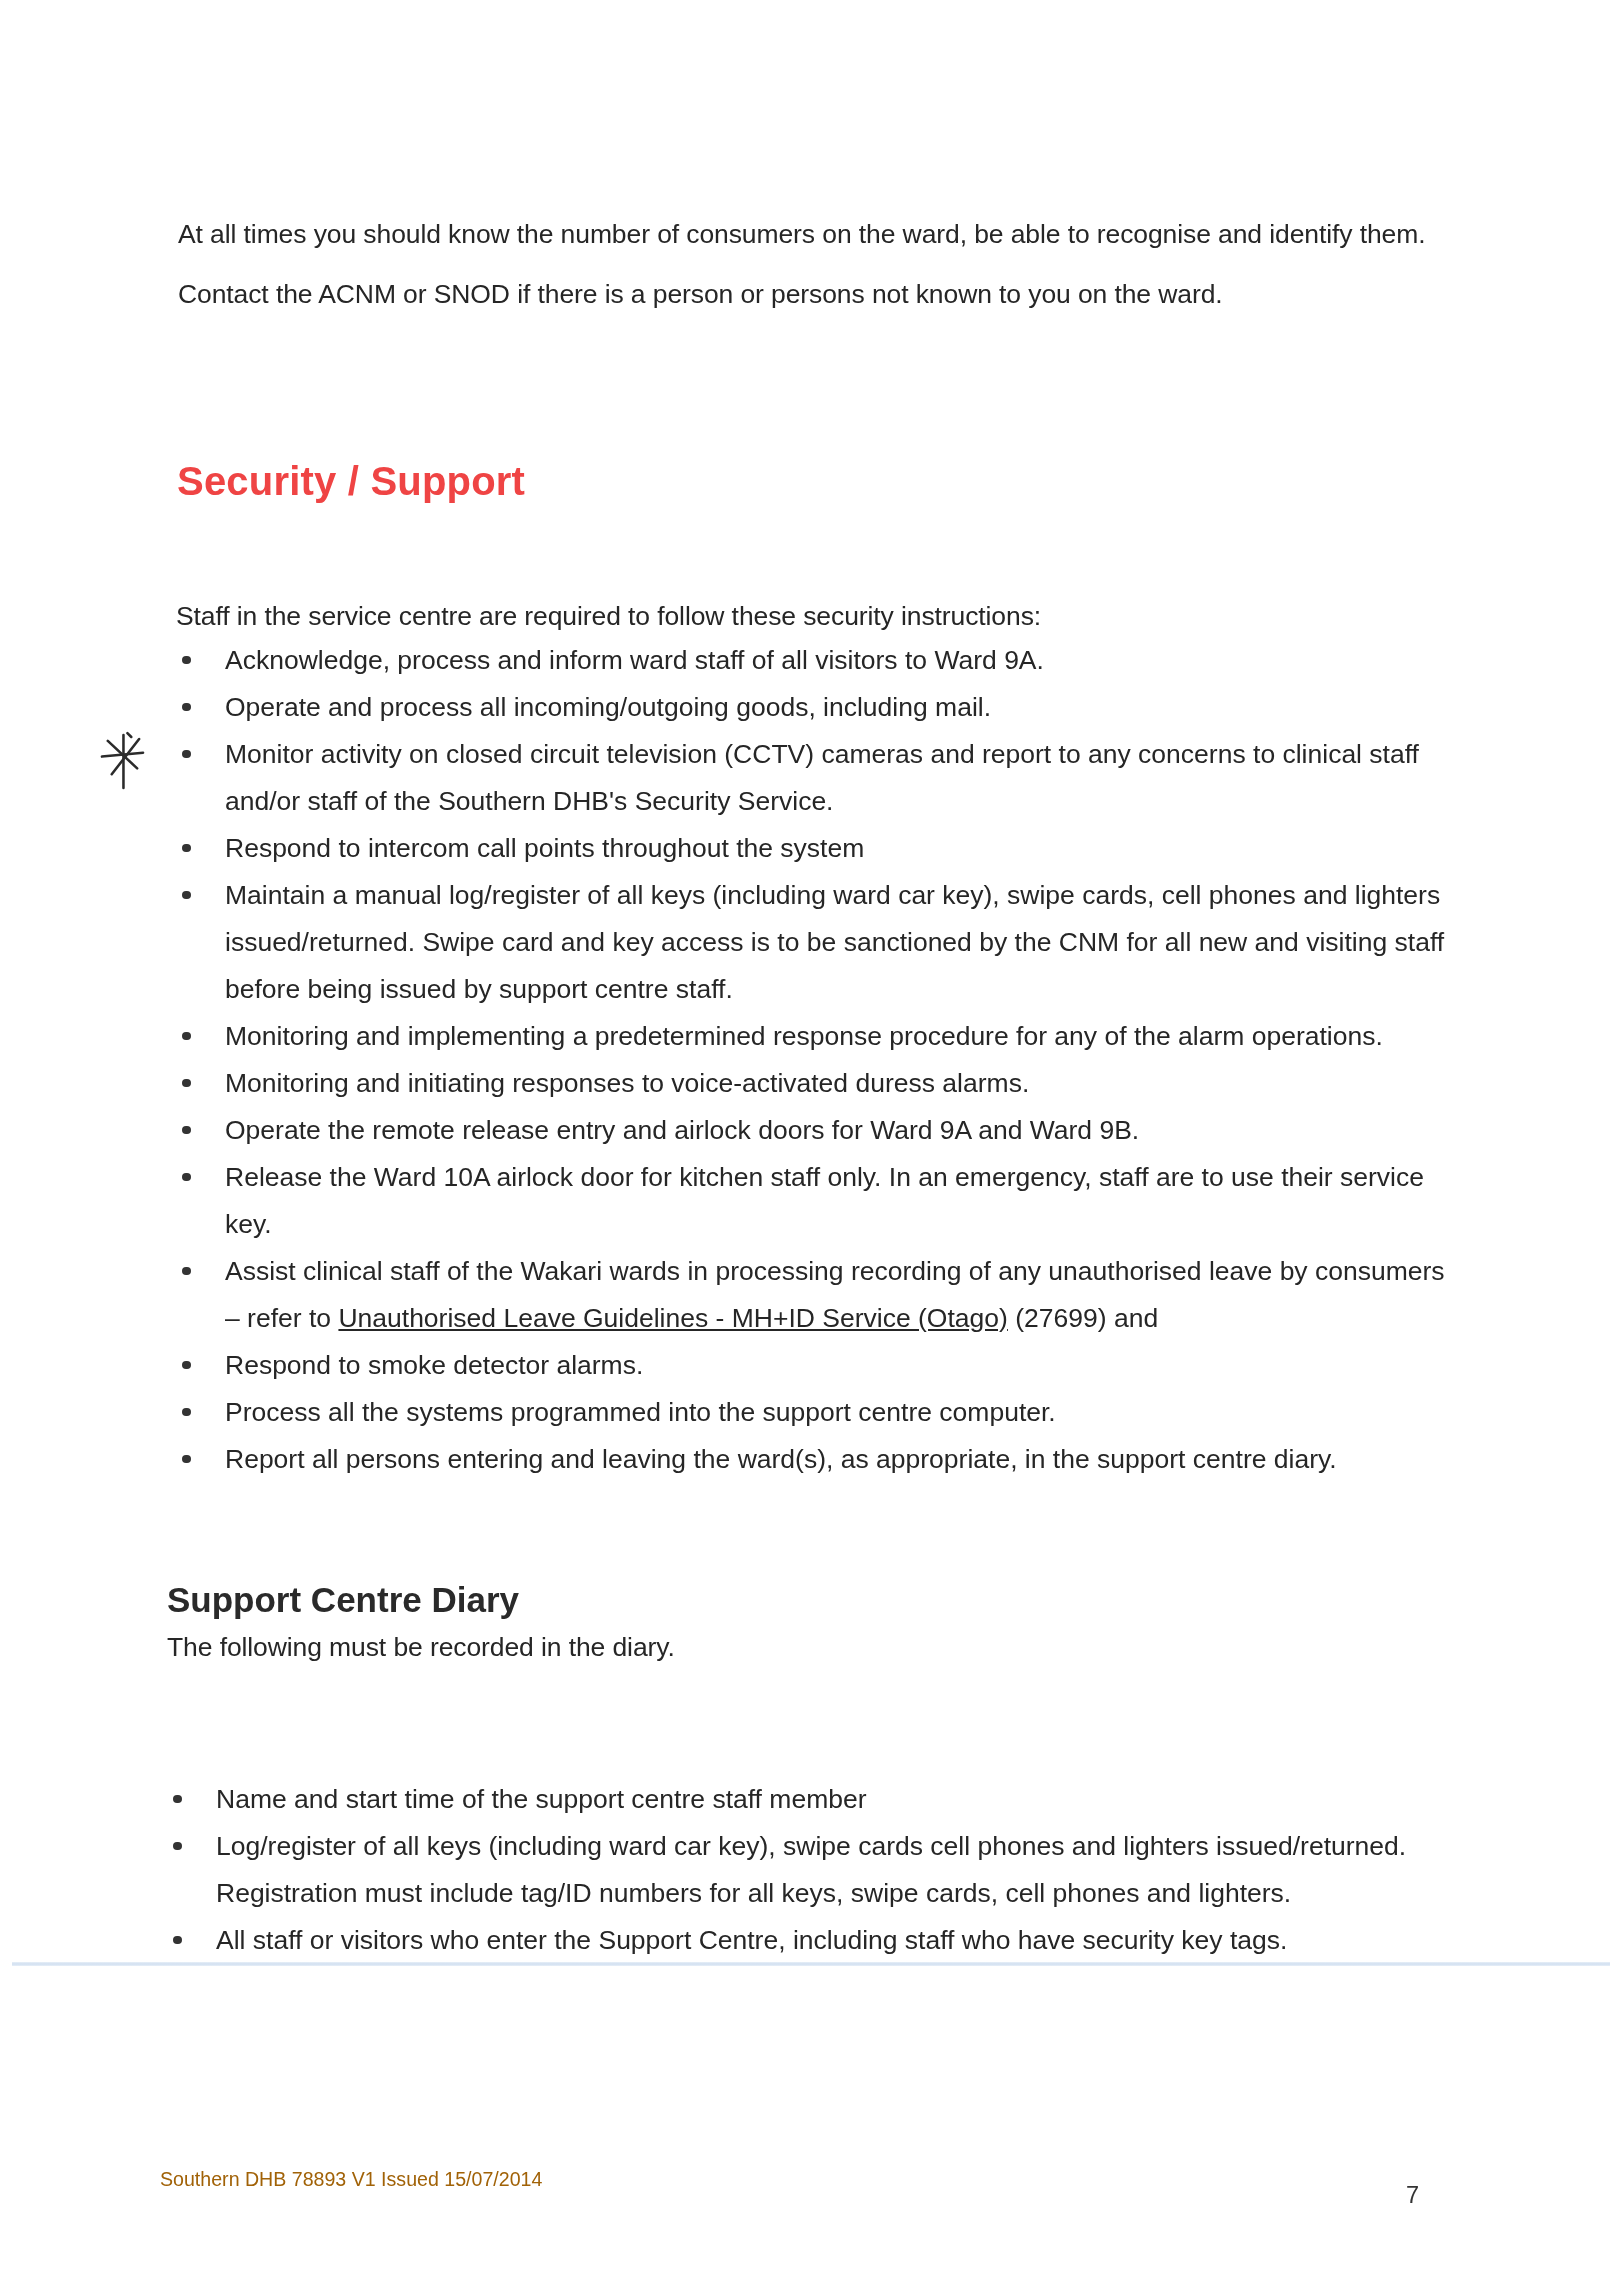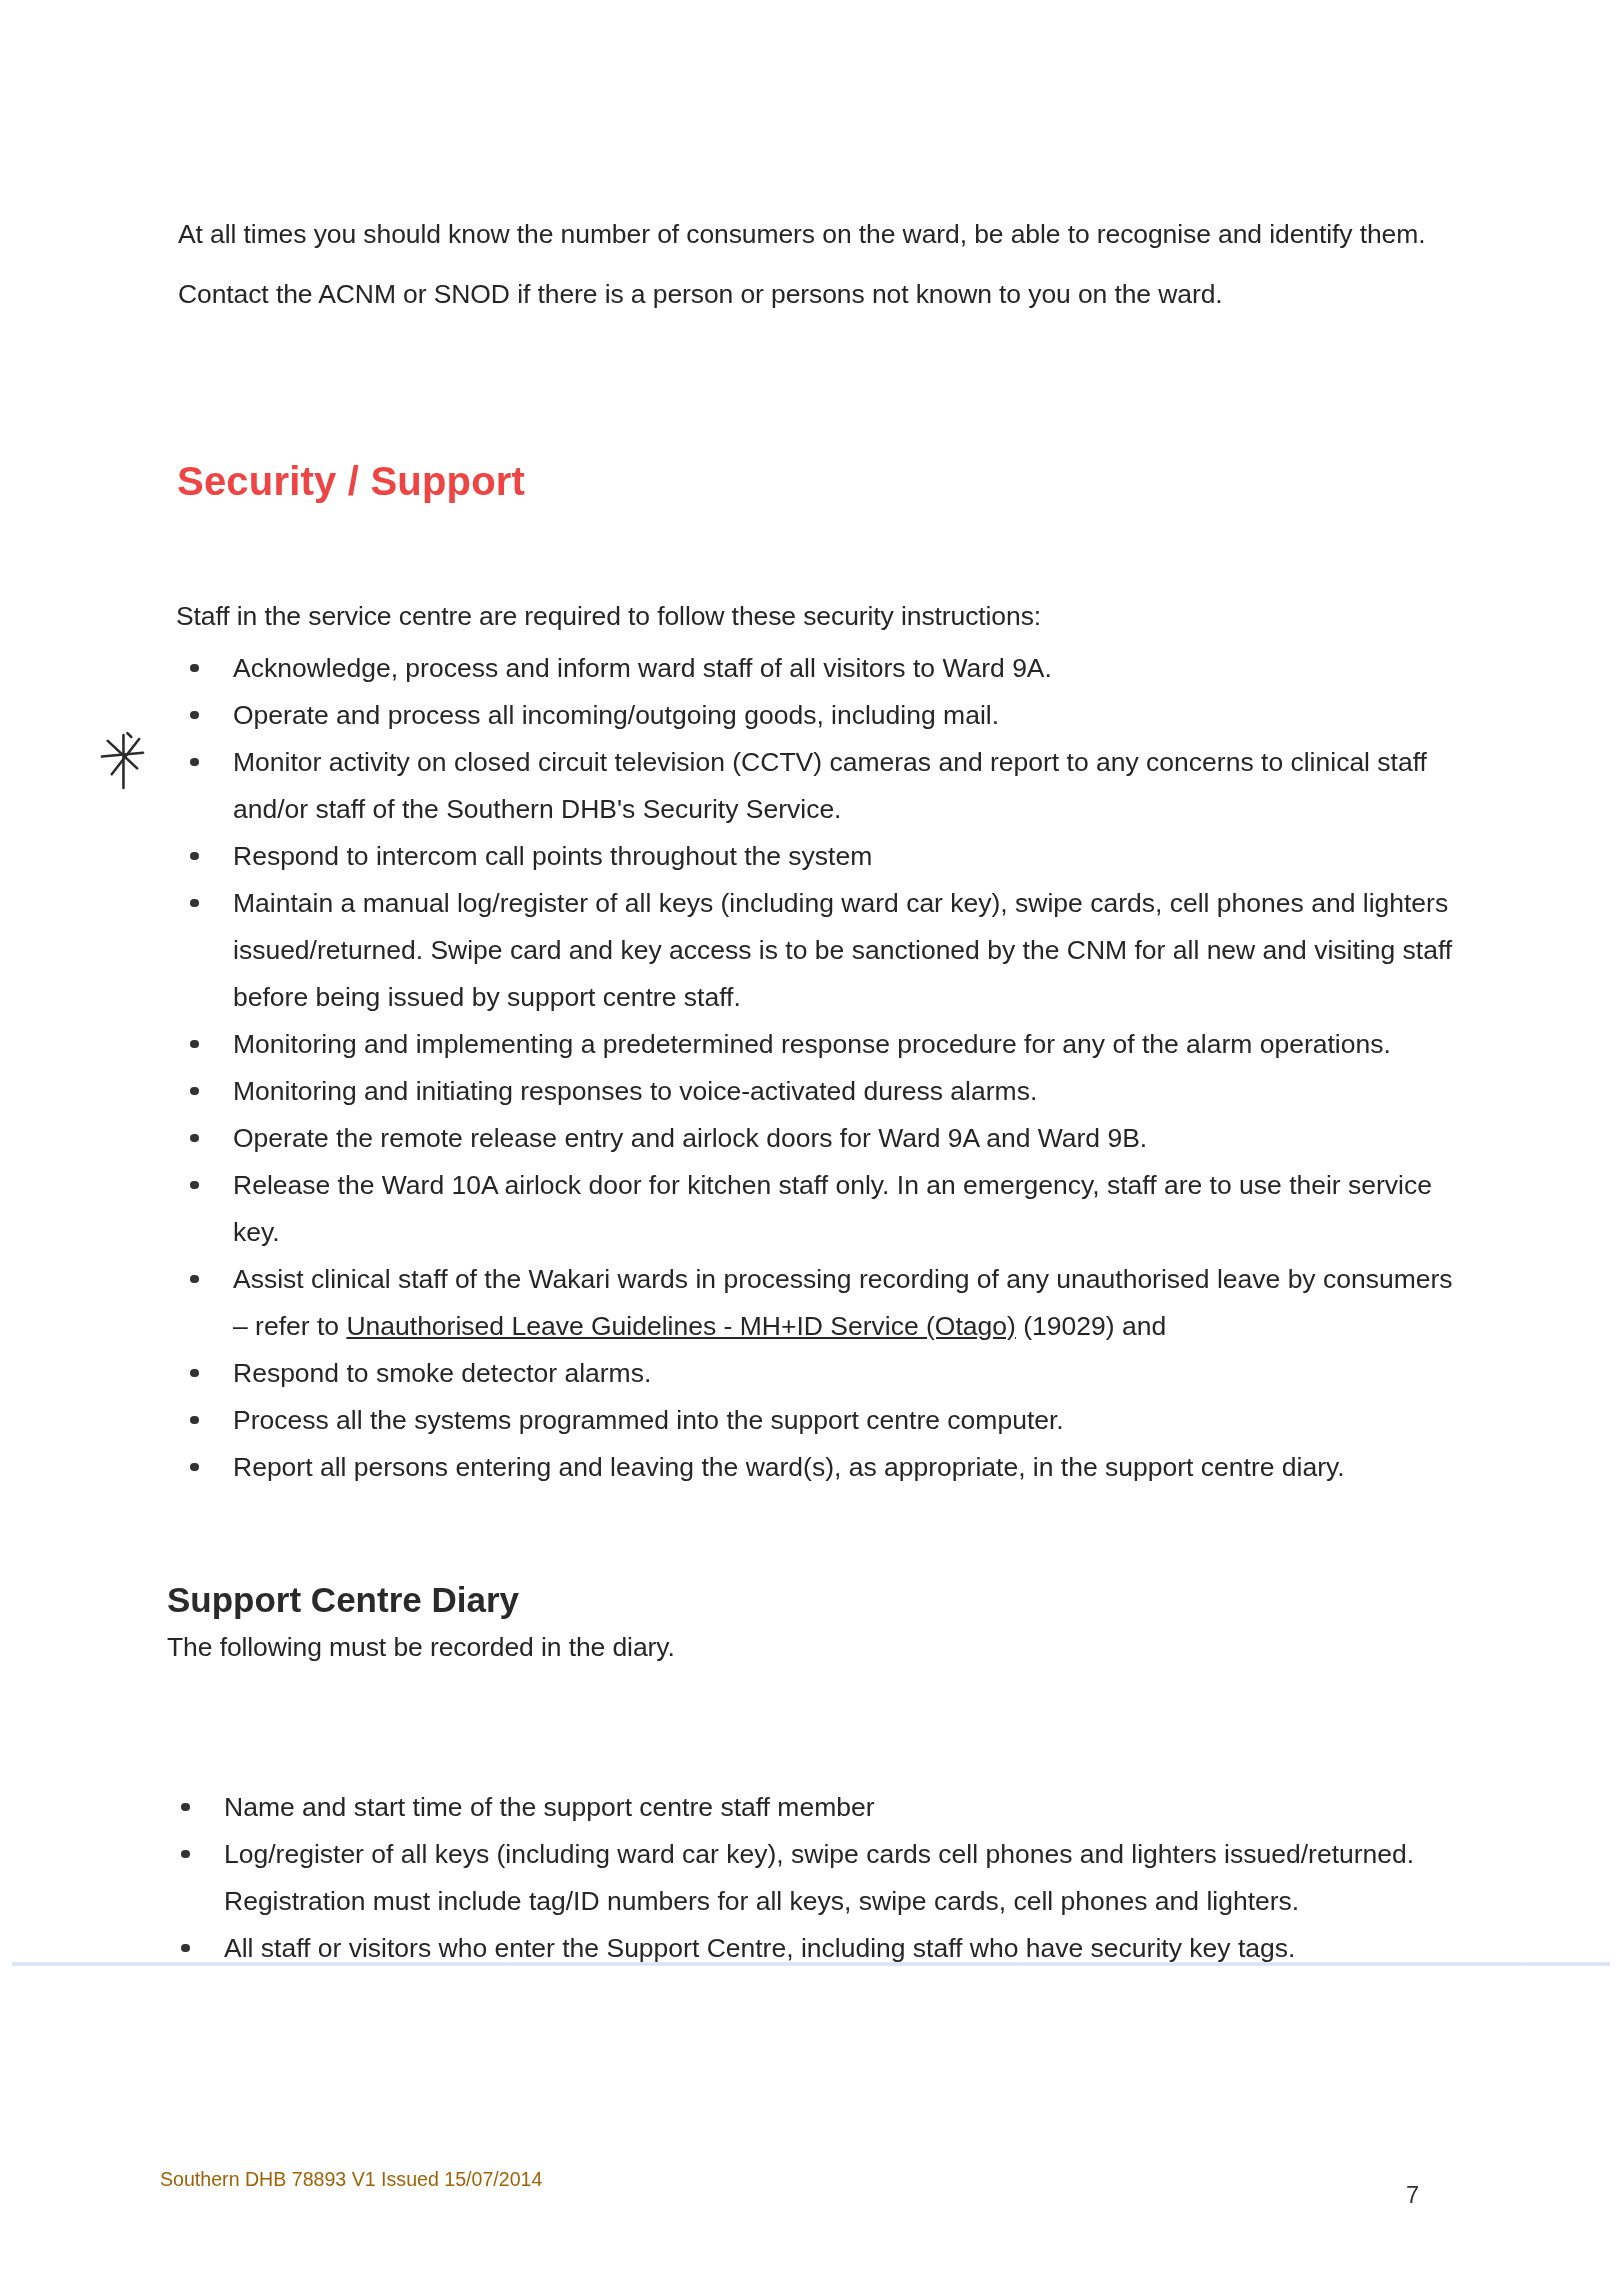--- a/index.html
+++ b/index.html
@@ -11,21 +11,21 @@
   .para {
     position: absolute; font-size: 26.5px; line-height: 60px; margin: 0;
     letter-spacing: -0.1px;
   }
   #intro { left: 178px; top: 204px; width: 1264px; }
   #h1 {
     position: absolute; left: 177px; top: 459px; margin: 0;
     font-size: 40px; font-weight: bold; color: #ef4444; letter-spacing: 0.2px;
   }
   #lead { left: 176px; top: 586px; width: 1274px; }
-  ul.blist { position: absolute; margin: 12px; padding: 0; list-style: none; }
+  ul.blist { position: absolute; margin: 4px; padding: 0; list-style: none; }
   ul.blist li {
     position: relative; font-size: 26.5px; line-height: 47px; margin: 0;
     padding-left: 42px;
   }
   ul.blist li .dot {
     position: absolute; left: 0; top: 18.6px; width: 8.8px; height: 8.8px;
     border-radius: 50%; background: #333;
   }
   #list1 { left: 178px; top: 633px; width: 1274px; }
   #list1 li { padding-left: 43px; }
@@ -75,21 +75,21 @@
   <ul id="list1" class="blist">
     <li><span class="dot"></span><span>Acknowledge, process and inform ward staff of all visitors to Ward 9A.</span></li>
     <li><span class="dot"></span><span>Operate and process all incoming/outgoing goods, including mail.</span></li>
     <li><span class="dot"></span><span>Monitor activity on closed circuit television (CCTV) cameras and report to any concerns to clinical staff and/or staff of the Southern DHB's Security Service.</span></li>
     <li><span class="dot"></span><span>Respond to intercom call points throughout the system</span></li>
     <li><span class="dot"></span><span>Maintain a manual log/register of all keys (including ward car key), swipe cards, cell phones and lighters issued/returned. Swipe card and key access is to be sanctioned by the CNM for all new and visiting staff before being issued by support centre staff.</span></li>
     <li><span class="dot"></span><span>Monitoring and implementing a predetermined response procedure for any of the alarm operations.</span></li>
     <li><span class="dot"></span><span>Monitoring and initiating responses to voice-activated duress alarms.</span></li>
     <li><span class="dot"></span><span>Operate the remote release entry and airlock doors for Ward 9A and Ward 9B.</span></li>
     <li><span class="dot"></span><span>Release the Ward 10A airlock door for kitchen staff only. In an emergency, staff are to use their service key.</span></li>
-    <li><span class="dot"></span><span>Assist clinical staff of the Wakari wards in processing recording of any unauthorised leave by consumers – refer to </span><a class="link">Unauthorised Leave Guidelines - MH+ID Service (Otago)</a><span> (19029) and</span></li>
+    <li><span class="dot"></span><span>Assist clinical staff of the Wakari wards in processing recording of any unauthorised leave by consumers – refer to </span><a class="link">Unauthorised Leave Guidelines - MH+ID Service (Otago)</a><span> (27699) and</span></li>
     <li><span class="dot"></span><span>Respond to smoke detector alarms.</span></li>
     <li><span class="dot"></span><span>Process all the systems programmed into the support centre computer.</span></li>
     <li><span class="dot"></span><span>Report all persons entering and leaving the ward(s), as appropriate, in the support centre diary.</span></li>
   </ul>
 
   <h2 id="h2">Support Centre Diary</h2>
 
   <div id="diary-desc" class="para">
     <div>The following must be recorded in the diary.</div>
   </div>

